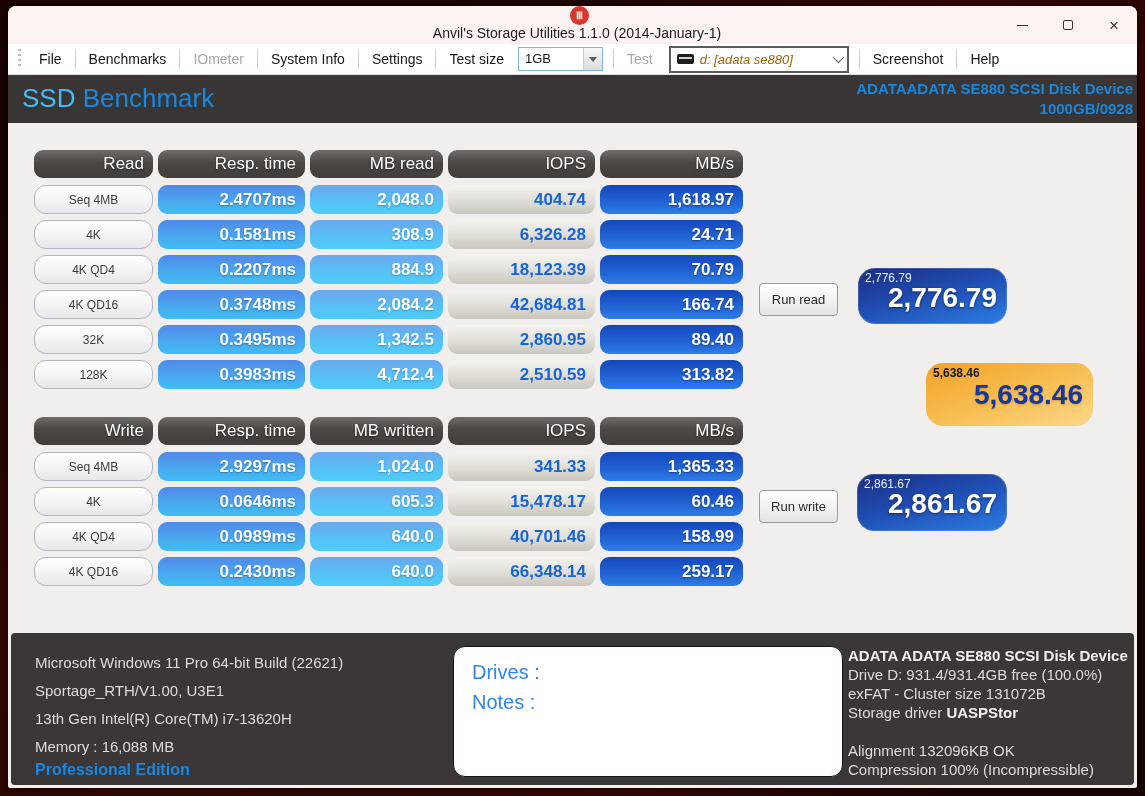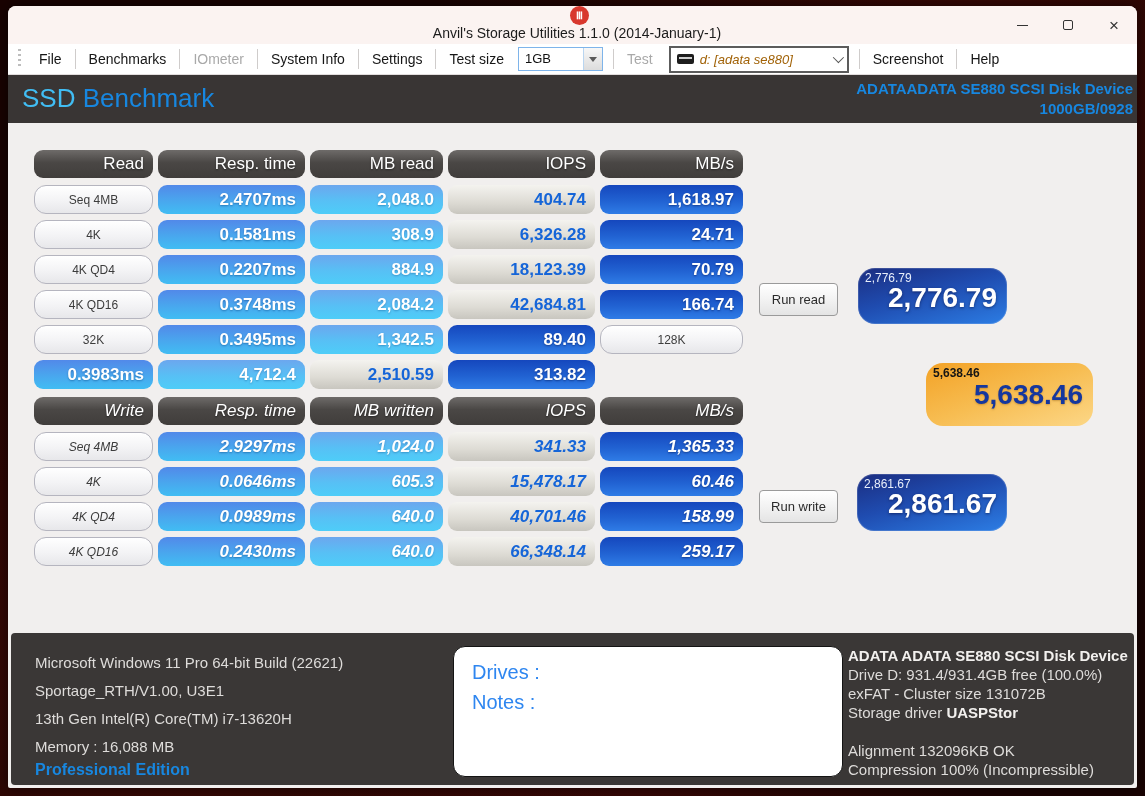--- a/index.html
+++ b/index.html
@@ -55,21 +55,21 @@
   .headerbar { height:48px; background:#393534; position:relative; color:#1787e0; }
   .bench-title { position:absolute; left:14px; top:8px; font-size:26px; }
   .bench-title .cy { color:#41bdf3; }
   .bench-title .bl { color:#1787e0; }
   .device-lines { position:absolute; right:4px; top:4px; text-align:right; font-size:15px; font-weight:bold; line-height:20px; color:#1787e0; }
   
   .main { position:relative; height:507px; background:#f1efee; }
   .bench-table { position:absolute; display:grid; grid-template-columns:119px 147px 133px 147px 143px;
     column-gap:5px; row-gap:6px; grid-auto-rows:29px; }
   .t-read { left:26px; top:27px; }
-  .t-write { left:26px; top:274px;font-style:italic; }
+  .t-write { left:26px; top:294px; }
   .cell { border-radius:9px; display:flex; align-items:center; justify-content:flex-end;
     padding-right:9px; font-size:17px; overflow:hidden; }
   .hdr { height:28px; background:linear-gradient(180deg,#6e6b69 0%,#4a4745 45%,#403d3b 100%);
     color:#fff; font-weight:400; text-shadow:0 1px 2px rgba(0,0,0,.5); }
   .lbl { background:linear-gradient(180deg,#ffffff 0%,#f3f3f5 55%,#e7e7ea 100%);
     border:1px solid #b5b5bf; border-radius:12px; color:#3c3c3c; font-size:12px;
     justify-content:center; padding-right:0; }
   .c-resp { background:linear-gradient(180deg,#5289e9 0%,#49a7ee 55%,#41bdf3 100%);
     color:#fff; font-weight:bold; text-shadow:0 1px 2px rgba(0,60,120,.45); }
   .c-mb { background:linear-gradient(180deg,#6ca7ee 0%,#57c0f5 55%,#4ecdf8 100%);
@@ -204,20 +204,21 @@
 
       <div class="cell lbl">4K QD16</div>
       <div class="cell c-resp">0.3748ms</div>
       <div class="cell c-mb">2,084.2</div>
       <div class="cell c-iops">42,684.81</div>
       <div class="cell c-mbs">166.74</div>
 
       <div class="cell lbl">32K</div>
       <div class="cell c-resp">0.3495ms</div>
       <div class="cell c-mb">1,342.5</div>
+      <div class="cell c-iops">2,860.95</div>
       <div class="cell c-mbs">89.40</div>
 
       <div class="cell lbl">128K</div>
       <div class="cell c-resp">0.3983ms</div>
       <div class="cell c-mb">4,712.4</div>
       <div class="cell c-iops">2,510.59</div>
       <div class="cell c-mbs">313.82</div>
     </div>
 
     <div class="bench-table t-write">

